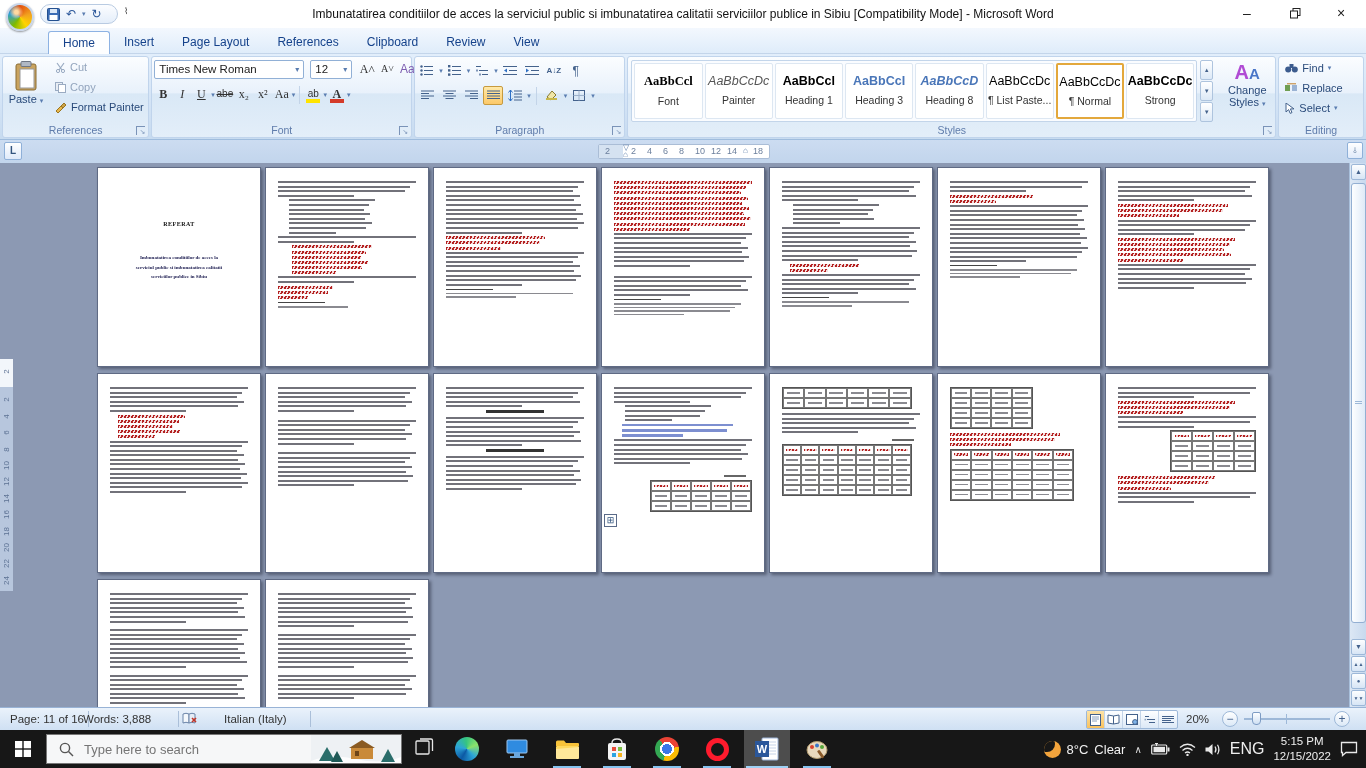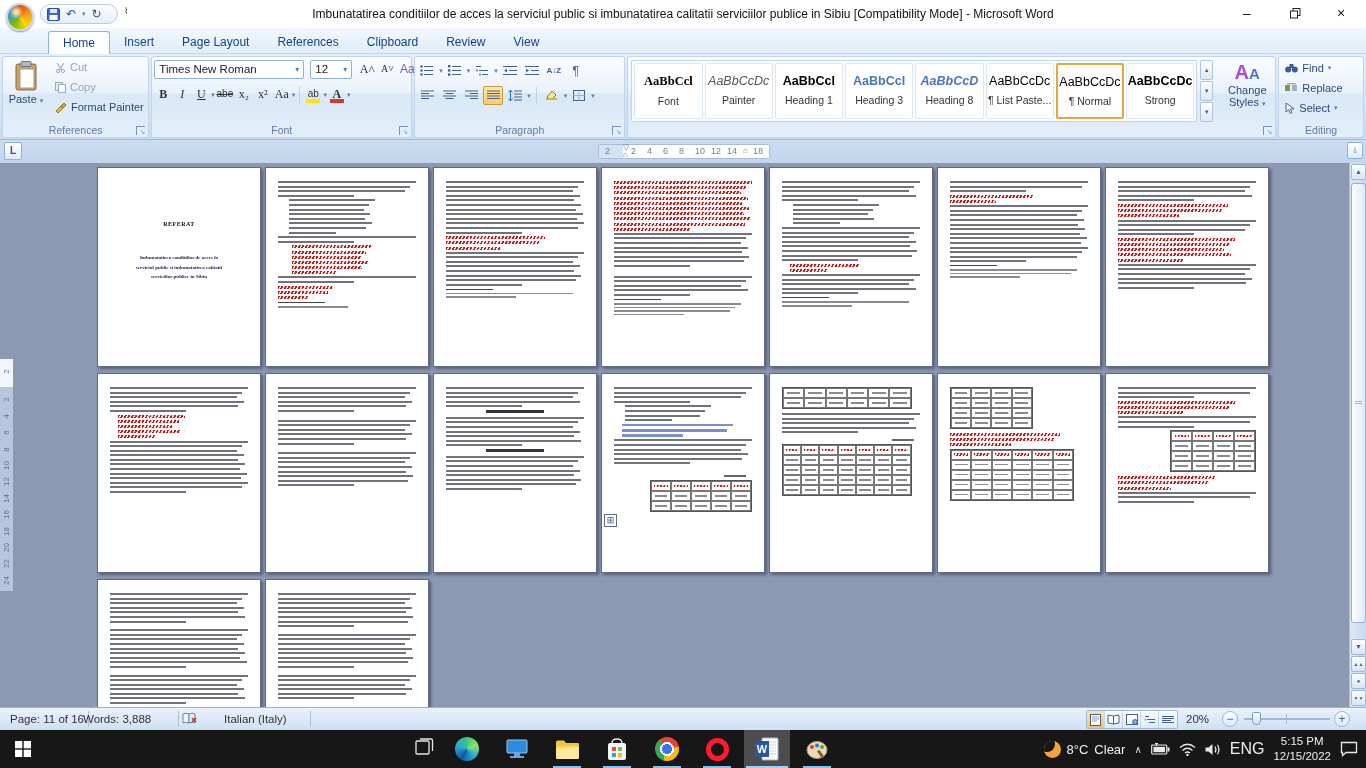--- a/index.html
+++ b/index.html
@@ -398,20 +398,21 @@
       </div>
       <div id="gal-scroll">
         <div class="gs-btn">▲</div>
         <div class="gs-btn">▼</div>
         <div class="gs-btn">▼</div>
       </div>
       <div id="chg-styles">
         <div id="chg-ic"><span class="a1">A</span><span class="a2">A</span></div>
         <span>Change Styles</span> <span class="tiny-dd">▾</span>
       </div>
+      <div class="glabel">Styles</div>
       <div class="launcher">↘</div>
     </div>
 
     <div class="rgroup" id="g-edit">
       <div class="edit-row" id="find-row">
         <svg width="13" height="10" viewBox="0 0 13 10">
             <circle cx="3.2" cy="6.5" r="3" fill="#3c5c8e"></circle>
             <circle cx="9.8" cy="6.5" r="3" fill="#3c5c8e"></circle>
             <rect x="4.5" y="1" width="4" height="4" fill="#3c5c8e"></rect>
           </svg>
@@ -1280,20 +1281,37 @@
 
   <div id="taskbar">
     <div id="start-btn">
       <svg width="16" height="16" viewBox="0 0 16 16">
           <rect x="0" y="0" width="7.3" height="7.3" fill="#fff"></rect>
           <rect x="8.7" y="0" width="7.3" height="7.3" fill="#fff"></rect>
           <rect x="0" y="8.7" width="7.3" height="7.3" fill="#fff"></rect>
           <rect x="8.7" y="8.7" width="7.3" height="7.3" fill="#fff"></rect>
         </svg>
     </div>
+    <div id="searchbox">
+      <svg style="margin:0 10px 0 12px" width="15" height="15" viewBox="0 0 15 15">
+          <circle cx="6" cy="6" r="4.6" fill="none" stroke="#555" stroke-width="1.4"></circle>
+          <path d="M9.5 9.5 L14 14" stroke="#555" stroke-width="1.4"></path>
+        </svg>
+      <input readonly="" placeholder="Type here to search" style="">
+      <svg id="search-art" width="90" height="30" viewBox="0 0 90 30">
+        <rect x="0" y="0" width="90" height="30" fill="#eef1f4"></rect>
+        <path d="M0 26 Q20 18 45 24 T90 22 L90 30 L0 30 Z" fill="#fdfdfe"></path>
+        <path d="M8 26 L16 12 L24 26 Z" fill="#2a6d6b"></path>
+        <path d="M20 27 L26 16 L32 27 Z" fill="#1f5957"></path>
+        <path d="M70 27 L77 14 L84 27 Z" fill="#2a6d6b"></path>
+        <rect x="40" y="13" width="22" height="11" fill="#c98a3a"></rect>
+        <path d="M38 13 L51 5 L64 13 Z" fill="#8a5a22"></path>
+        <rect x="44" y="16" width="4" height="5" fill="#6e4518"></rect>
+      </svg>
+    </div>
     <div id="taskview">
       <svg width="20" height="20" viewBox="0 0 20 20">
           <rect x="2" y="4" width="13" height="13" fill="none" stroke="#e8e8e8" stroke-width="1.3" rx="1"></rect>
           <path d="M6 2 H17 Q18.5 2 18.5 3.5 V14" fill="none" stroke="#e8e8e8" stroke-width="1.3"></path>
         </svg>
     </div>
 
     <div class="tb-slot" style="left:444px">
       <div style="width:24px;height:24px;border-radius:50%;background:conic-gradient(from 210deg,#0c59a4,#2ca5d8,#35c481,#8be26b,#2ca5d8,#0c59a4);"></div>
     </div>

